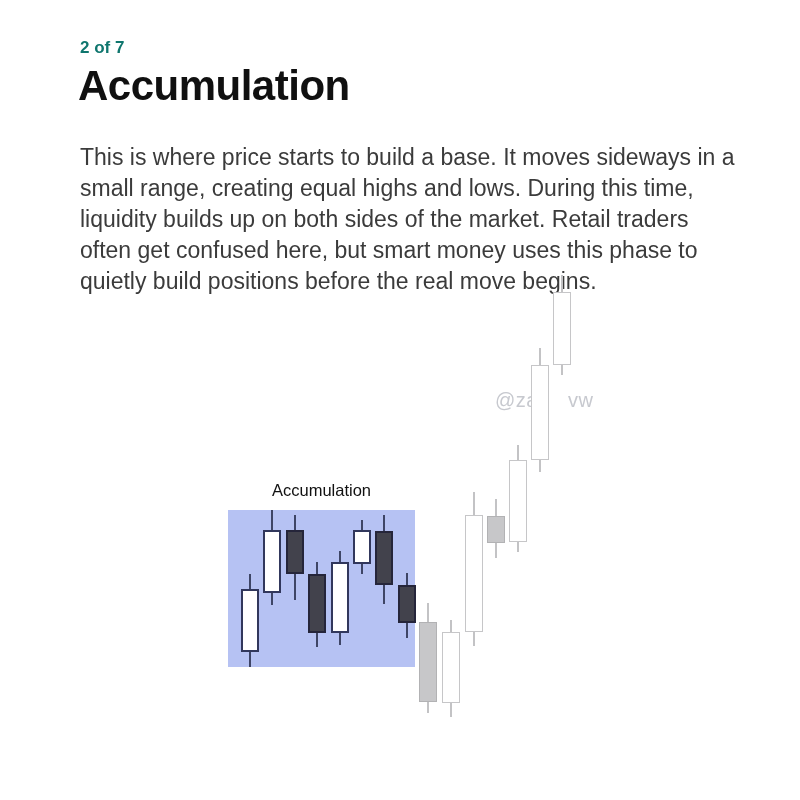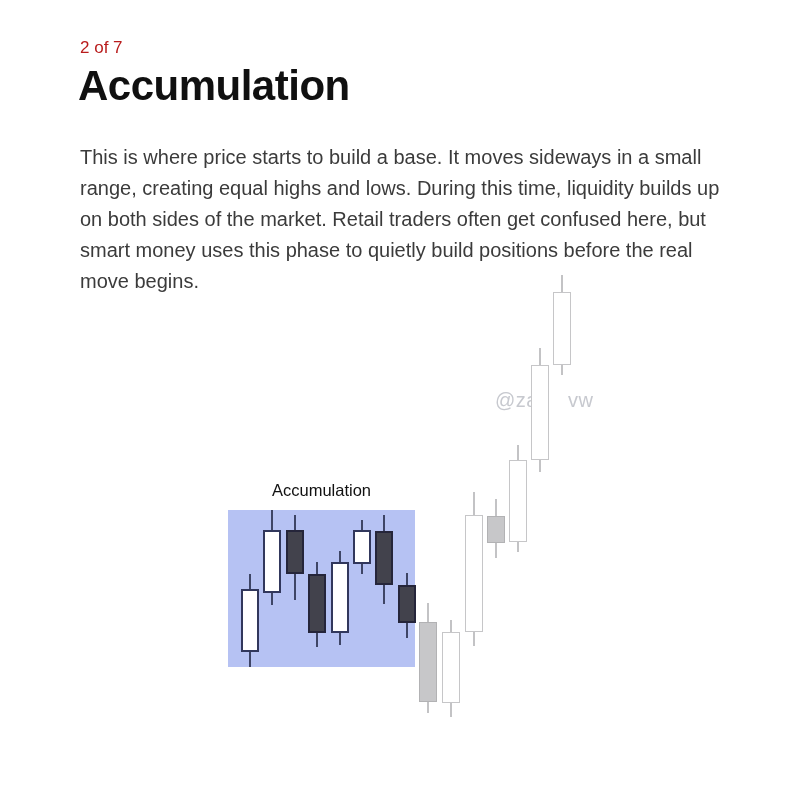--- a/index.html
+++ b/index.html
@@ -4,29 +4,29 @@
 <style>
   * { margin:0; padding:0; box-sizing:border-box; }
   html,body { background:#ffffff; }
   body { font-family:"Liberation Sans", sans-serif; }
   .page {
     position:relative; width:800px; height:800px; background:#ffffff;
     overflow:hidden;
   }
   .page-indicator {
     position:absolute; left:80px; top:38px;
-    font-size:17px; color:#b91c1c;
+    font-size:17px; color:#0f766e;font-weight:bold;
   }
   .page-title {
     position:absolute; left:78px; top:62px;
     font-size:42px; font-weight:700; color:#101010; letter-spacing:-0.5px;
   }
   .description {
     position:absolute; left:80px; top:142px; width:662px;
-    font-size:20px; line-height:31px; color:#3b3b3b;
+    font-size:23px; line-height:31px; color:#3b3b3b;
   }
   .chart { position:absolute; left:0; top:0; width:800px; height:800px; }
   .zone { position:absolute; z-index:1; }
   .zone-label {
     position:absolute; z-index:2; text-align:center;
     font-size:16.5px; color:#111111;
   }
   .watermark {
     position:absolute; z-index:2; font-size:20px; color:#c7c9cf;
     letter-spacing:0.5px;

